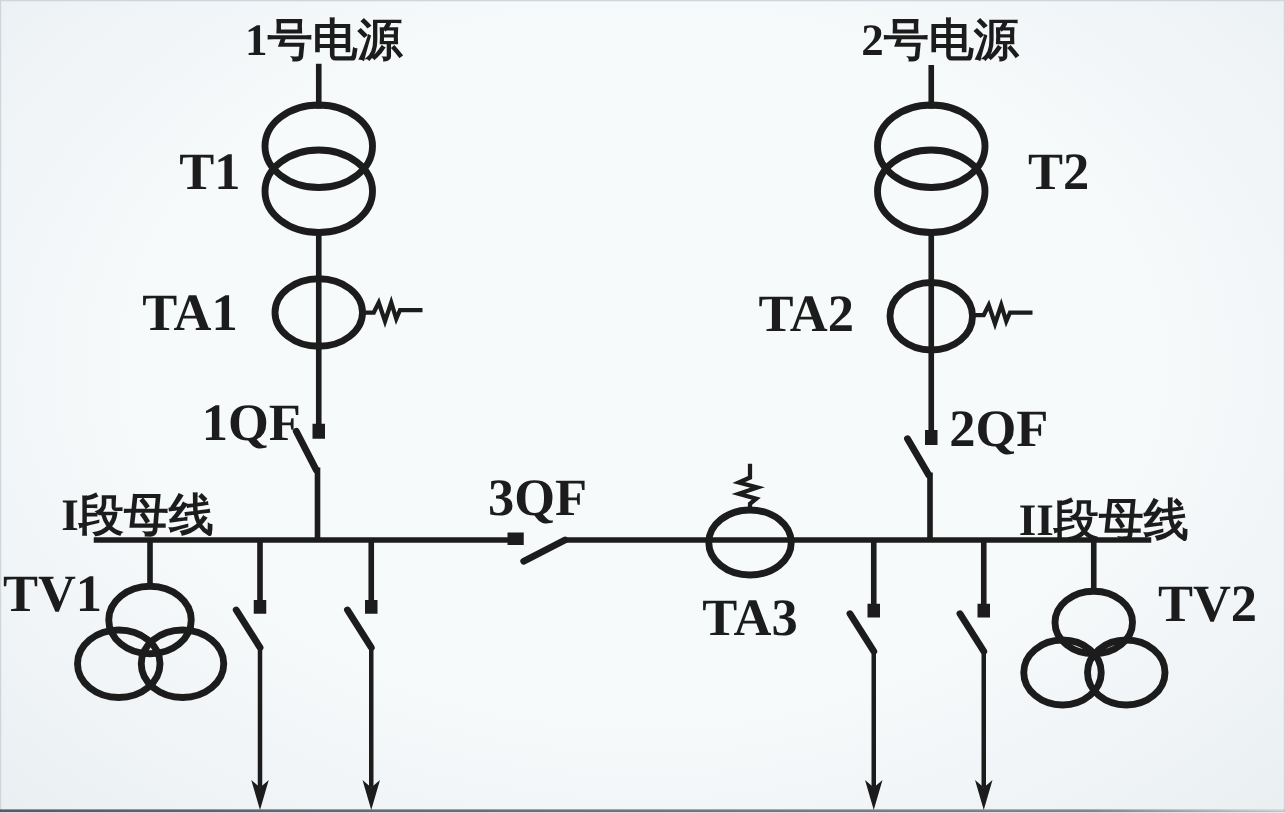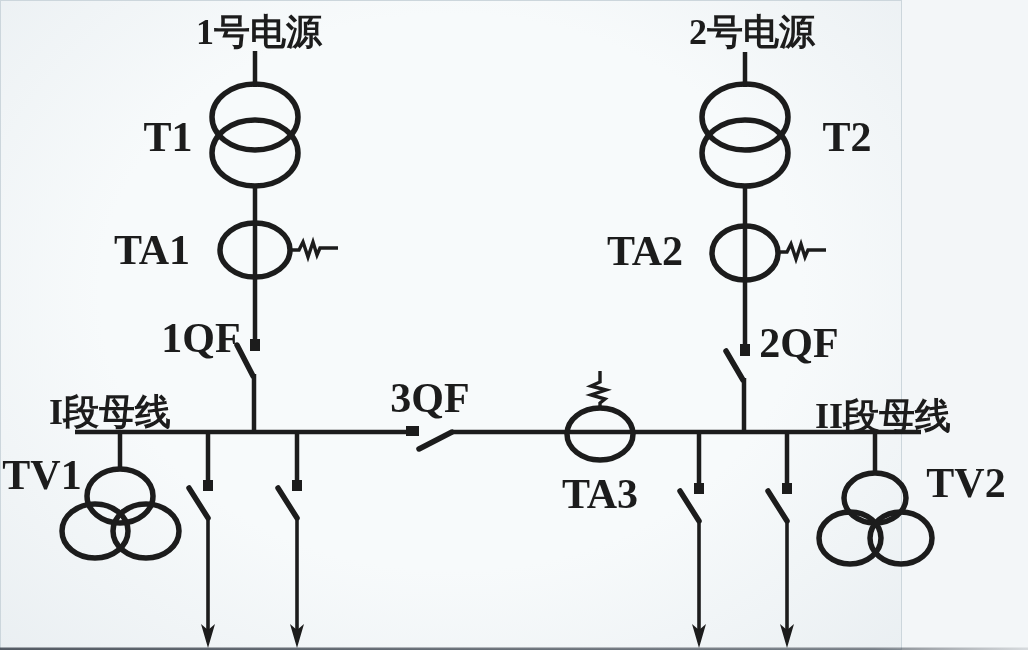--- a/index.html
+++ b/index.html
@@ -2,21 +2,21 @@
 <html><head>
 <meta charset="utf-8">
 <style>
   html,body{margin:0;padding:0;}
   body{
     width:1028px;height:650px;overflow:hidden;
     background:#f3f6f8;
     font-family:"Liberation Serif","DejaVu Serif",serif;
   }
   .stage{
-    position:relative;width:902px;height:650px;
+    position:relative;width:1028px;height:650px;
     background:radial-gradient(ellipse at 50% 45%, #f7fafb 55%, #eaeff2 100%);
     box-shadow:inset 0 0 0 1px #ccd6dc;
   }
   svg{position:absolute;left:0;top:0;}
   .w{stroke:#1c1c1c;stroke-width:4.5;fill:none;stroke-linecap:butt;}
   .thin{stroke:#1c1c1c;stroke-width:3.6;fill:none;}
   .c{stroke:#1c1c1c;stroke-width:5.5;fill:none;}
   .b{stroke:#1c1c1c;stroke-width:5.5;fill:none;stroke-linecap:round;}
   .z{stroke:#1c1c1c;stroke-width:3.4;fill:none;stroke-linejoin:miter;}
   .sq{fill:#1c1c1c;stroke:none;}

